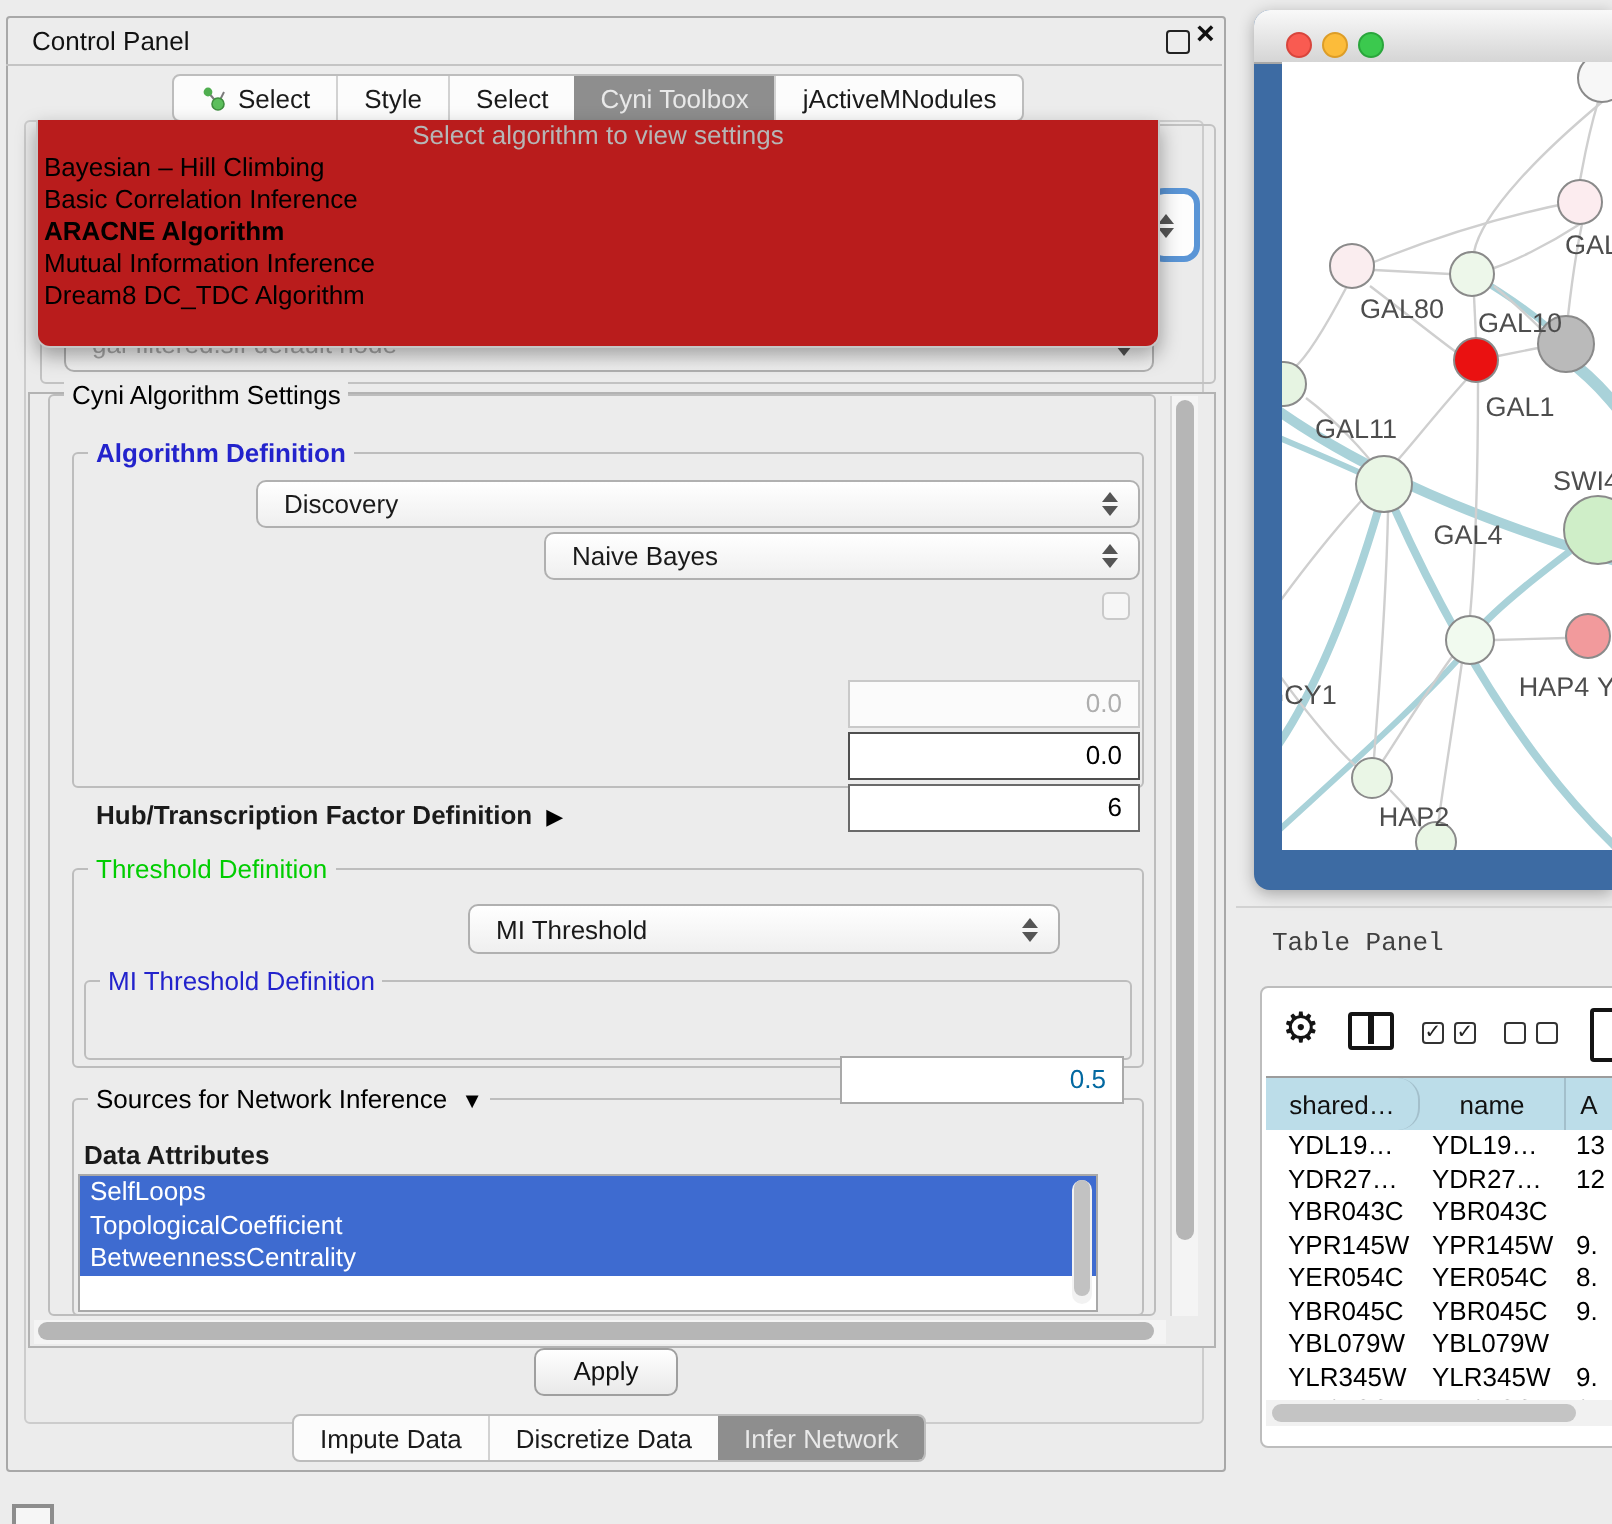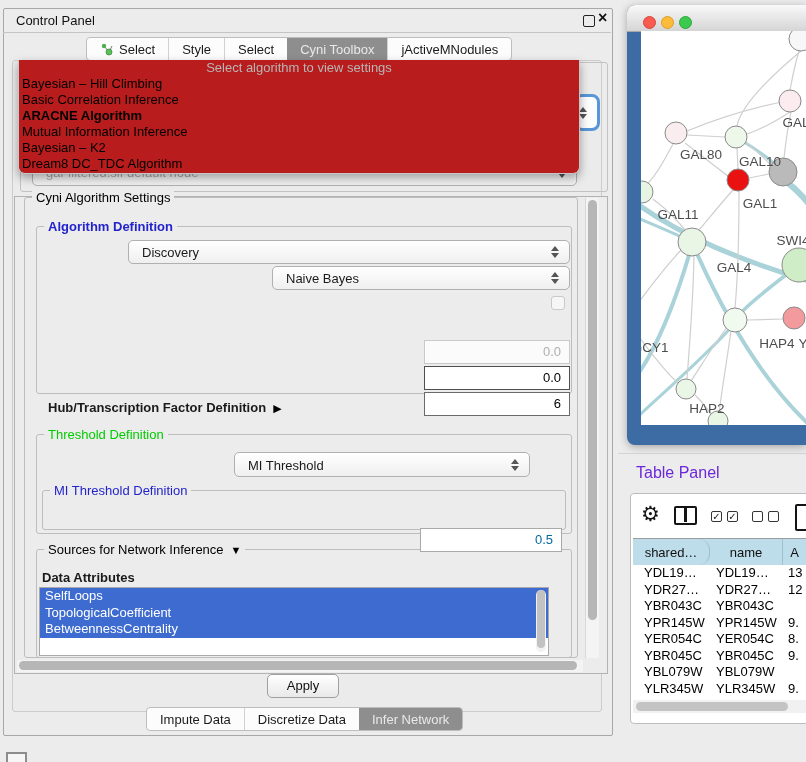--- a/index.html
+++ b/index.html
@@ -68,21 +68,21 @@
   .net-titlebar{left:627px;top:5px;width:179px;height:26px;background:linear-gradient(#f9f9f9,#d5d5d5);
                 border-radius:8px 0 0 0;border-bottom:1px solid #a8a8a8;z-index:2;}
   .tl{position:absolute;top:11px;width:13px;height:13px;border-radius:50%;box-sizing:border-box;}
   .tl.red{left:16px;background:#f95b51;border:1px solid #d8453c;}
   .tl.yellow{left:34px;background:#fcbc3a;border:1px solid #dd9d27;}
   .tl.green{left:52px;background:#3bc94e;border:1px solid #2aa63c;}
   .net-canvas{left:641px;top:31px;width:165px;height:394px;background:#fff;overflow:hidden;z-index:2;}
   .net-canvas svg{display:block;}
   
   .divider{left:618px;top:453px;width:188px;height:1px;background:#d2d2d2;z-index:1;}
-  .tp-title{left:636px;top:464px;font-size:16px;color:#6d28d9;z-index:1;}
+  .tp-title{left:636px;top:464px;font-size:13px;color:#404040;z-index:1;font-family:Liberation Mono, monospace;}
   .tpanel{left:630px;top:493px;width:176px;height:229px;background:#fff;border:1px solid #bdbdbd;border-radius:4px 0 0 4px;z-index:1;}
   .tp-toolbar{left:630px;top:500px;width:176px;height:34px;z-index:2;}
   .gear{position:absolute;left:11px;top:2px;font-size:21px;color:#141414;}
   .colicon{position:absolute;left:44px;top:6px;width:23px;height:19px;border:2.5px solid #141414;border-radius:2px;box-sizing:border-box;}
   .colicon .mid{position:absolute;left:8px;top:0;width:2.5px;height:14px;background:#141414;}
   .cb{position:absolute;top:11px;width:11px;height:11px;border:1.5px solid #333;border-radius:2px;box-sizing:border-box;
       font-size:10px;line-height:9px;text-align:center;color:#222;font-weight:bold;}
   .pagicon{position:absolute;left:165px;top:4px;width:18px;height:23px;border:2.5px solid #141414;border-radius:2px;}
   .thead{left:633px;top:538px;width:173px;height:26px;background:#bcdde9;border-top:1px solid #9c9c9c;border-bottom:1px solid #9c9c9c;z-index:2;display:flex;}
   .thead .hc{font-size:13px;color:#111;display:flex;align-items:center;justify-content:center;border-right:1px solid #a3bfcb;box-sizing:border-box;overflow:hidden;}
@@ -138,21 +138,20 @@
 <div class="abs focus-arrow">
     <span class="spin"></span>
   </div>
 
 <div class="abs popup">
   <div class="ph-row">Select algorithm to view settings</div>
   <div class="item">Bayesian – Hill Climbing</div>
   <div class="item">Basic Correlation Inference</div>
   <div class="item sel-bold">ARACNE Algorithm</div>
   <div class="item">Mutual Information Inference</div>
-  <div class="item">Bayesian – K2</div>
   <div class="item">Dream8 DC_TDC Algorithm</div>
 </div>
 
 <div class="abs scrollpane"></div>
 <div class="abs vsb">
     <div class="thumb"></div>
   </div>
 <div class="abs hsb">
     <div class="thumb"></div>
   </div>

